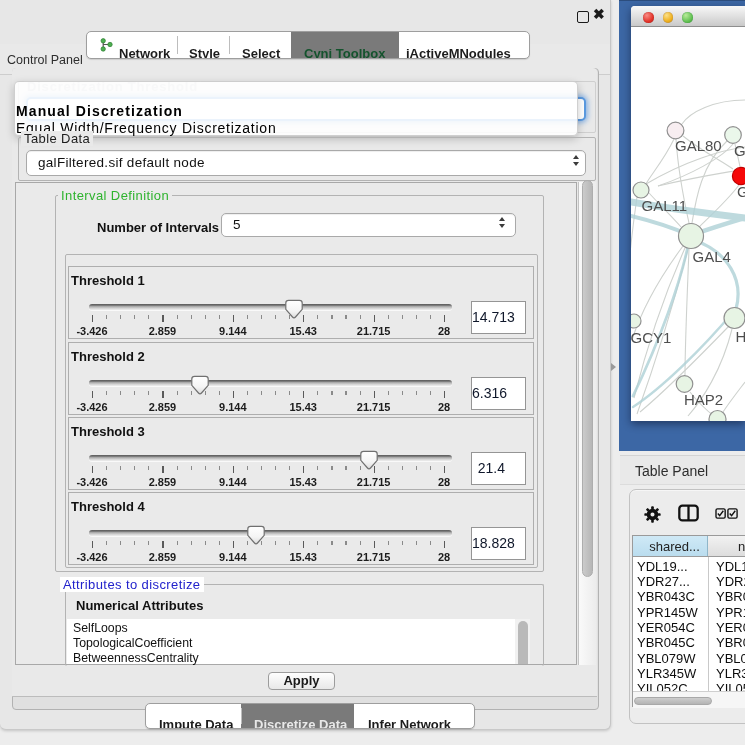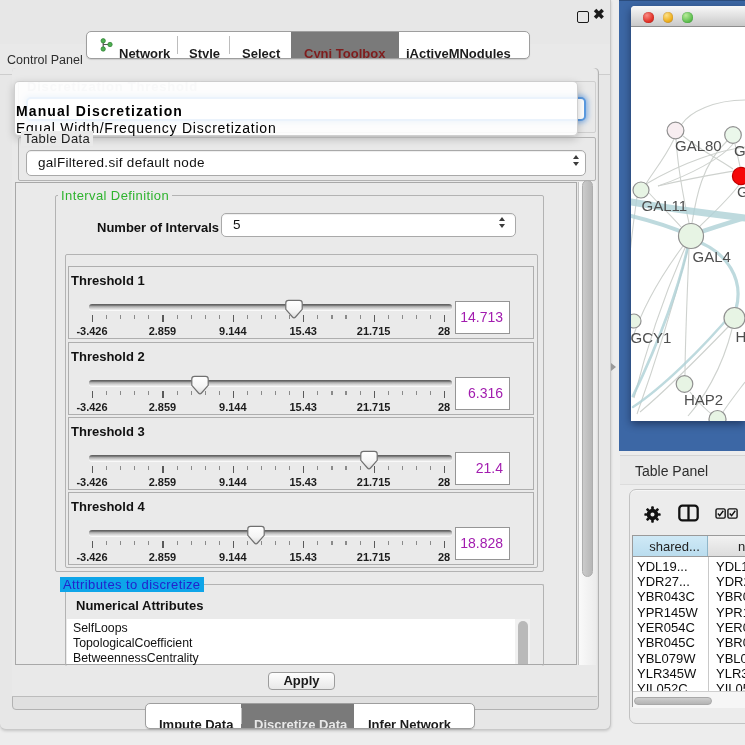--- a/index.html
+++ b/index.html
@@ -35,23 +35,23 @@
 .arrows{position:absolute;width:9px;}
 .arrows .up{width:0;height:0;border-left:3.5px solid transparent;border-right:3.5px solid transparent;
   border-bottom:4.5px solid #3b3b3b;margin-bottom:2.5px;}
 .arrows .dn{width:0;height:0;border-left:3.5px solid transparent;border-right:3.5px solid transparent;
   border-top:4.5px solid #3b3b3b;}
 
 .thr{position:absolute;left:68px;width:464px;height:71px;border:1px solid #aeaeae;background:#eaeaea;}
 .thr .tl{position:absolute;left:2px;top:6px;font-size:13px;font-weight:700;color:#111;}
 .track{position:absolute;left:20px;top:37px;width:363px;height:6px;border-radius:3px;
   background:linear-gradient(#5c5c5c 0,#6e6e6e 20%,#a8a8a8 40%,#d2d2d2 70%,#efefef 100%);box-shadow:0 1px 0 rgba(255,255,255,.7);}
-.vbox{position:absolute;left:386px;top:34px;width:55px;height:33px;background:#fff;
-  border:1px solid #959595;box-sizing:border-box;font-size:14px;color:#a21caf;
-  text-align:right;line-height:30px;padding-right:6px;}
+.vbox{position:absolute;left:402px;top:34px;width:55px;height:33px;background:#fff;
+  border:1px solid #959595;box-sizing:border-box;font-size:14px;color:#0f172a;
+  text-align:right;line-height:30px;padding-right:20px;}
 .tick{position:absolute;width:1.2px;background:#606060;}
 .tlab{position:absolute;top:58px;font-size:11px;font-weight:700;color:#1c1c1c;transform:translateX(-50%);}
 
 .sb-v{background:linear-gradient(to right,#fafafa,#ececec);}
 .sbthumb{background:linear-gradient(to right,#cbcbcb,#b6b6b6);border:1px solid #adadad;border-radius:6px;}
 
 .nlab{font-size:15px;fill:#4e4e4e;font-family:"Liberation Sans",sans-serif;}
 
 #tpbox{left:629px;top:489px;width:130px;height:233px;background:#ececec;
   border:1px solid #c2c2c2;border-radius:7px;box-shadow:inset 0 1px 0 #f6f6f6;}
@@ -76,21 +76,21 @@
     <div class="sep" style="left:142px;"></div>
     <svg style="position:absolute;left:13px;top:6px;" width="13" height="14" viewBox="0 0 13 14">
       <path d="M3.2 3.5 L3.2 11 M3.2 6.5 L9 6.5" stroke="#555" stroke-width="1.2" fill="none"></path>
       <circle cx="3.2" cy="2.8" r="2.2" fill="#4caf50" stroke="#2e7d32" stroke-width="0.7"></circle>
       <circle cx="3.2" cy="11" r="2.2" fill="#4caf50" stroke="#2e7d32" stroke-width="0.7"></circle>
       <circle cx="10" cy="6.5" r="2.2" fill="#4caf50" stroke="#2e7d32" stroke-width="0.7"></circle>
     </svg>
     <div class="lbl" style="left:32px;top:5px;">Network</div>
     <div class="lbl" style="left:102px;top:5px;">Style</div>
     <div class="lbl" style="left:155px;top:5px;">Select</div>
-    <div class="lbl" style="left:217px;top:5px;color:#7f1d1d;">Cyni Toolbox</div>
+    <div class="lbl" style="left:217px;top:5px;color:#14532d;">Cyni Toolbox</div>
     <div class="lbl" style="left:319px;top:5px;">jActiveMNodules</div>
   </div>
 
   <div class="abs" id="content"></div>
   <div class="abs" id="inner"></div>
 
   <div class="abs group" style="left:18px;top:81px;width:576px;height:50px;border-color:#cfcfcf;"></div>
   <div class="abs" style="left:24px;top:79px;font-size:13px;font-weight:700;letter-spacing:.8px;color:#c2c7cb;background:#e9e9e9;padding:0 3px;">Discretization Threshold</div>
   <div class="abs" style="left:26px;top:97px;width:560px;height:24px;background:#fff;border:2px solid #5b9ae0;border-radius:5px;box-shadow:0 0 5px 2px rgba(82,148,226,.6);box-sizing:border-box;"></div>
 
@@ -310,21 +310,21 @@
         </defs>
       <path d="M4.5 1.4 L15.5 1.4 Q18.2 1.4 18.2 4 L18.2 10.3 L11.5 18 Q10 19.7 8.5 18 L1.8 10.3 L1.8 4 Q1.8 1.4 4.5 1.4 Z" fill="url(#thg3)" stroke="#707070" stroke-width="1.2"></path>
     </svg>
     <div class="vbox">18.828</div>
   </div>
 
   <div class="abs sb-v" style="left:578px;top:182px;width:18px;height:483px;border-left:1px solid #c2c2c2;box-sizing:border-box;"></div>
   <div class="abs sbthumb" style="left:582px;top:180px;width:11px;height:397px;box-sizing:border-box;"></div>
 
   <div class="abs group" style="left:65px;top:584px;width:477px;height:81px;border-bottom:none;"></div>
-  <div class="abs glabel" style="left:60px;top:577px;color:#2222cc;background:#0ea5e9;">Attributes to discretize</div>
+  <div class="abs glabel" style="left:60px;top:577px;color:#2222cc;background:#ffffff;">Attributes to discretize</div>
   <div class="abs" style="left:66px;top:598px;font-size:13px;font-weight:700;color:#111;padding-left:10px;">Numerical Attributes</div>
   <div class="abs" style="left:67px;top:619px;width:463px;height:45px;background:#fff;"></div>
   <div class="abs" style="left:73px;top:621px;font-size:12.3px;color:#111;">SelfLoops</div>
   <div class="abs" style="left:73px;top:636px;font-size:12.3px;color:#111;">TopologicalCoefficient</div>
   <div class="abs" style="left:73px;top:651px;font-size:12.3px;color:#111;">BetweennessCentrality</div>
   <div class="abs" style="left:515px;top:619px;width:15px;height:45px;background:#f1f1f1;"></div>
   <div class="abs" style="left:518px;top:621px;width:10px;height:43px;background:#b9b9b9;border-radius:5px 5px 0 0;"></div>
 
   <div class="abs" style="left:268px;top:672px;width:67px;height:18px;background:linear-gradient(#fefefe,#e8e8e8);border:1px solid #9c9c9c;border-radius:4px;box-sizing:border-box;text-align:center;font-size:13px;font-weight:700;color:#1a1a1a;line-height:16px;">Apply</div>
 

